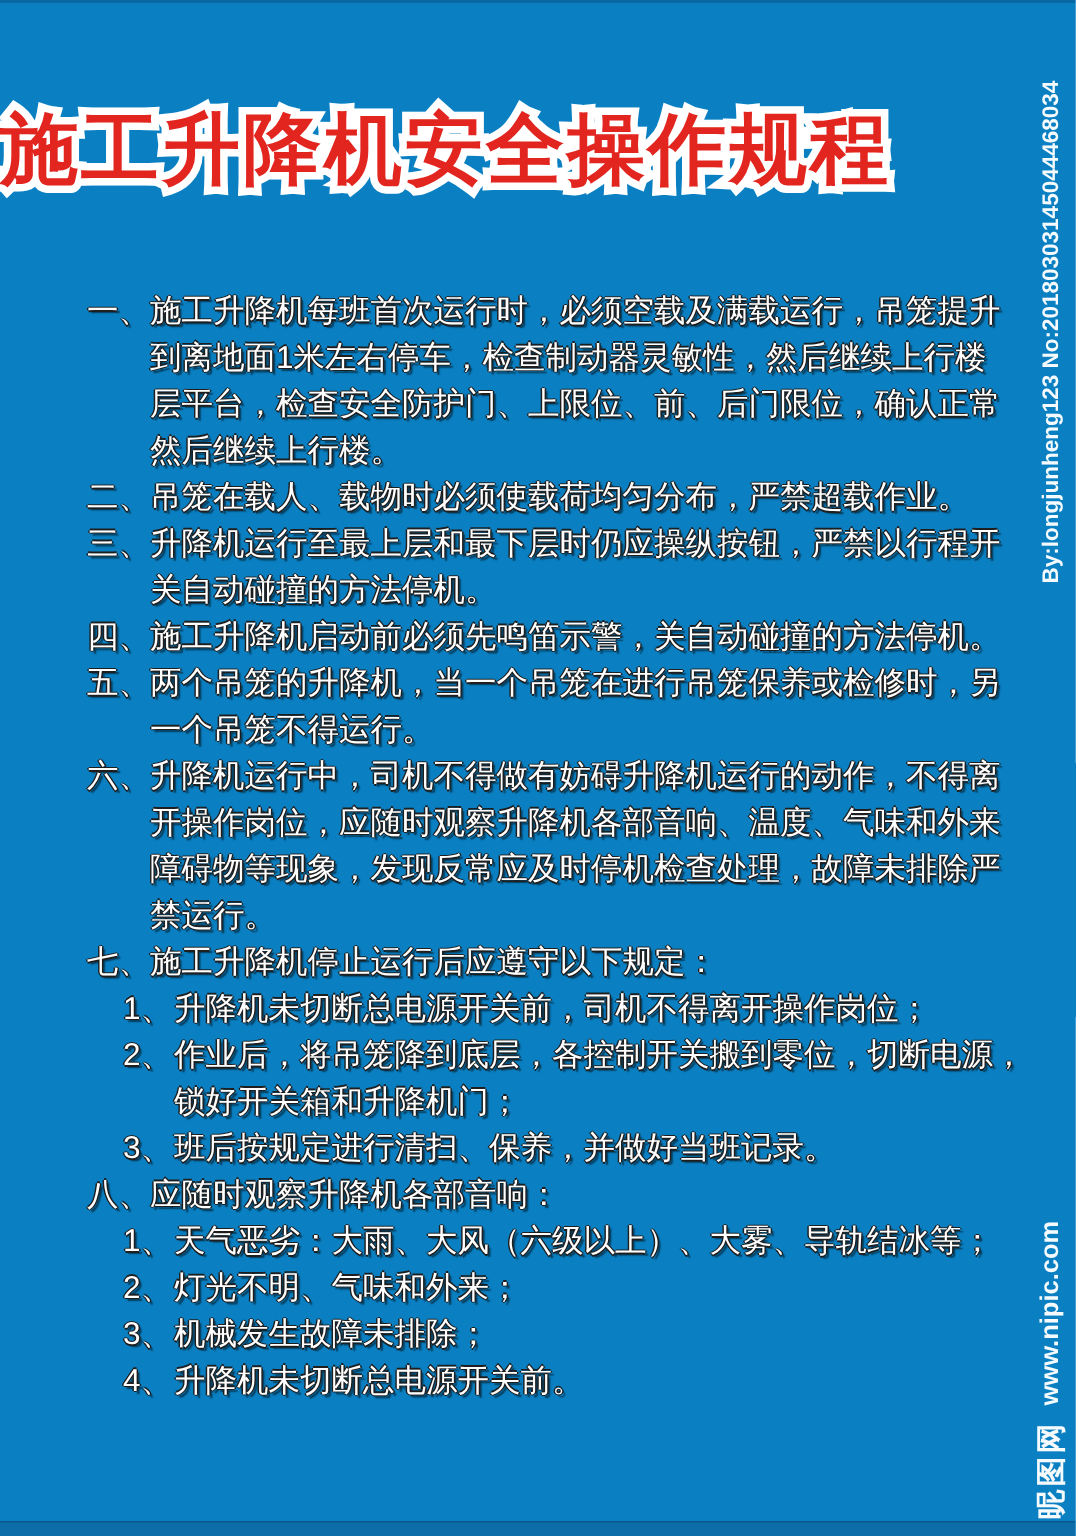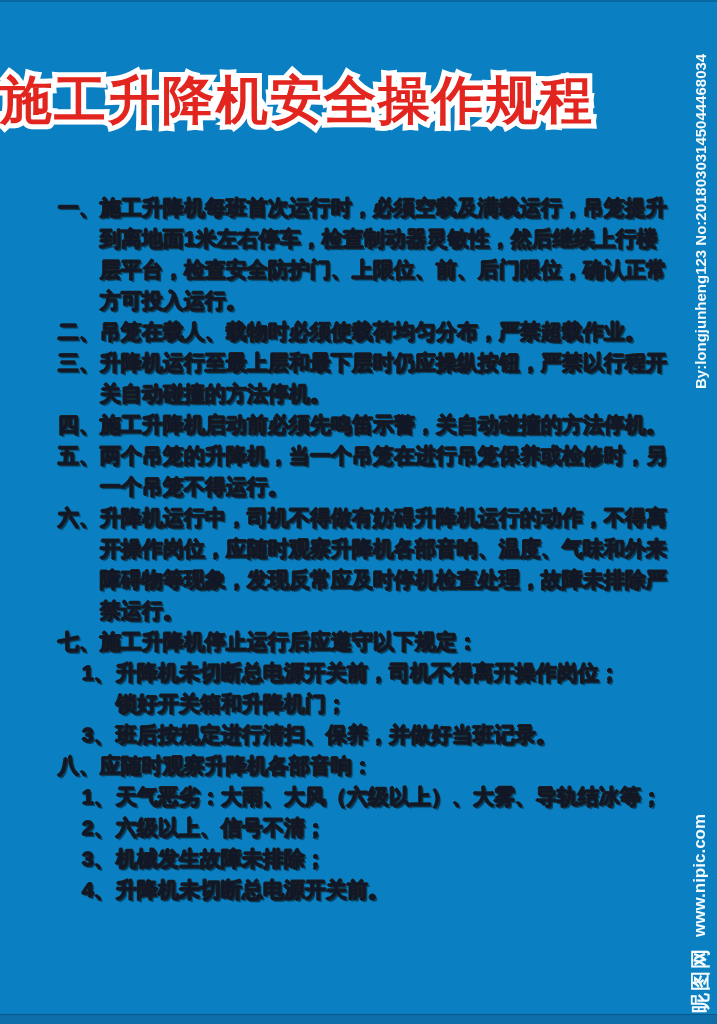--- a/index.html
+++ b/index.html
@@ -36,23 +36,23 @@
   .title-stroke {
     position: absolute; left: 0; top: 0;
     color: #e2251f;
     -webkit-text-stroke: 10px #ffffff;
     text-shadow: 0 2px 2px rgba(0,40,70,0.35);
   }
   .title-fill { position: relative; color: #e2251f; }
   
   .content {
     position: absolute; left: 58px; top: 192px; width: 630px;
-    color: #0f172a;
+    color: #ffffff;
     font-size: 21px;
-    font-weight: bold;
+    font-weight: normal;
     line-height: 31px;
     text-shadow:
       1px 0 0 #1e1e1e, -1px 0 0 #1e1e1e,
       0 1px 0 #1e1e1e, 0 -1px 0 #1e1e1e,
       2px 2px 1px rgba(0,0,0,0.55);
     white-space: nowrap;
   }
   .line { height: 31px; }
   .line .lbl { display: inline-block; width: 42px; }
   .line.cont { padding-left: 42px; }
@@ -97,38 +97,39 @@
     <span class="title-layer">
       <span class="title-stroke">施工升降机安全操作规程</span>
       <span class="title-fill">施工升降机安全操作规程</span>
     </span>
   </div>
 
   <div class="content">
       <div class="line"><span class="lbl">一、</span><span>施工升降机每班首次运行时，必须空载及满载运行，吊笼提升</span></div>
       <div class="line cont"><span>到离地面1米左右停车，检查制动器灵敏性，然后继续上行楼</span></div>
       <div class="line cont"><span>层平台，检查安全防护门、上限位、前、后门限位，确认正常</span></div>
-      <div class="line cont"><span>方可投入运行。</span></div>
+      <div class="line cont"><span>然后继续上行楼。</span></div>
       <div class="line"><span class="lbl">二、</span><span>吊笼在载人、载物时必须使载荷均匀分布，严禁超载作业。</span></div>
       <div class="line"><span class="lbl">三、</span><span>升降机运行至最上层和最下层时仍应操纵按钮，严禁以行程开</span></div>
       <div class="line cont"><span>关自动碰撞的方法停机。</span></div>
       <div class="line"><span class="lbl">四、</span><span>施工升降机启动前必须先鸣笛示警，关自动碰撞的方法停机。</span></div>
       <div class="line"><span class="lbl">五、</span><span>两个吊笼的升降机，当一个吊笼在进行吊笼保养或检修时，另</span></div>
       <div class="line cont"><span>一个吊笼不得运行。</span></div>
       <div class="line"><span class="lbl">六、</span><span>升降机运行中，司机不得做有妨碍升降机运行的动作，不得离</span></div>
       <div class="line cont"><span>开操作岗位，应随时观察升降机各部音响、温度、气味和外来</span></div>
       <div class="line cont"><span>障碍物等现象，发现反常应及时停机检查处理，故障未排除严</span></div>
       <div class="line cont"><span>禁运行。</span></div>
       <div class="line"><span class="lbl">七、</span><span>施工升降机停止运行后应遵守以下规定：</span></div>
       <div class="line sub"><span class="lbl">1、</span><span>升降机未切断总电源开关前，司机不得离开操作岗位；</span></div>
+      <div class="line sub"><span class="lbl">2、</span><span>作业后，将吊笼降到底层，各控制开关搬到零位，切断电源，</span></div>
       <div class="line sub cont"><span>锁好开关箱和升降机门；</span></div>
       <div class="line sub"><span class="lbl">3、</span><span>班后按规定进行清扫、保养，并做好当班记录。</span></div>
       <div class="line"><span class="lbl">八、</span><span>应随时观察升降机各部音响：</span></div>
       <div class="line sub"><span class="lbl">1、</span><span>天气恶劣：大雨、大风（六级以上）、大雾、导轨结冰等；</span></div>
-      <div class="line sub"><span class="lbl">2、</span><span>六级以上、信号不清；</span></div>
+      <div class="line sub"><span class="lbl">2、</span><span>灯光不明、气味和外来；</span></div>
       <div class="line sub"><span class="lbl">3、</span><span>机械发生故障未排除；</span></div>
       <div class="line sub"><span class="lbl">4、</span><span>升降机未切断总电源开关前。</span></div>
     </div>
 
   <div class="wm wm-top">
     <span>By:longjunheng123 No:20180303145044468034</span>
   </div>
 
   <div class="wm wm-bottom">
     <span class="wm-logo">昵图网</span>

